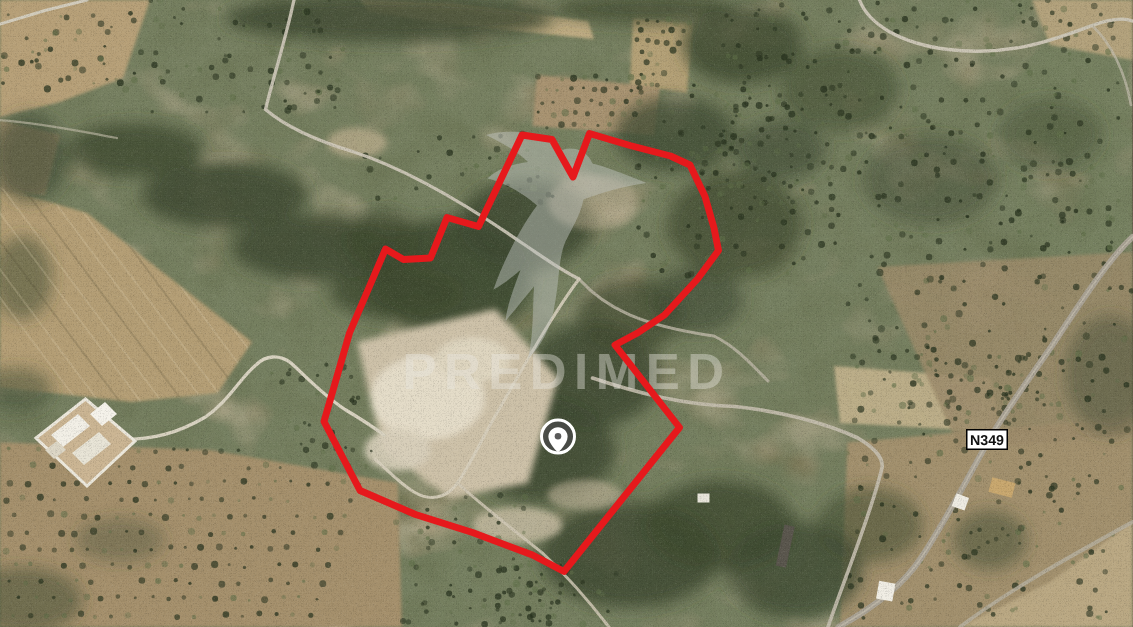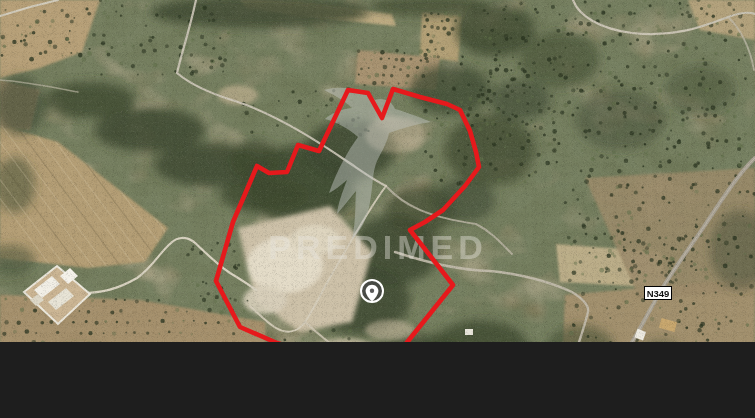--- a/index.html
+++ b/index.html
@@ -1,17 +1,17 @@
 <!DOCTYPE html>
 <html><head>
 <meta charset="utf-8">
 <style>
   html,body{margin:0;padding:0;background:#1e1e1e;}
   .stage{
-    position:relative;width:755px;height:342px;overflow:hidden;
+    position:relative;width:755px;height:418px;overflow:hidden;
     font-family:"Liberation Sans",sans-serif;background:#877a58;
   }
   .stage svg{display:block;}
   #wm-text{
     font-family:"Liberation Sans",sans-serif;
     font-weight:bold;
     letter-spacing:5px;
     fill:rgba(231,229,222,0.42);
   }
   #badge-text{

